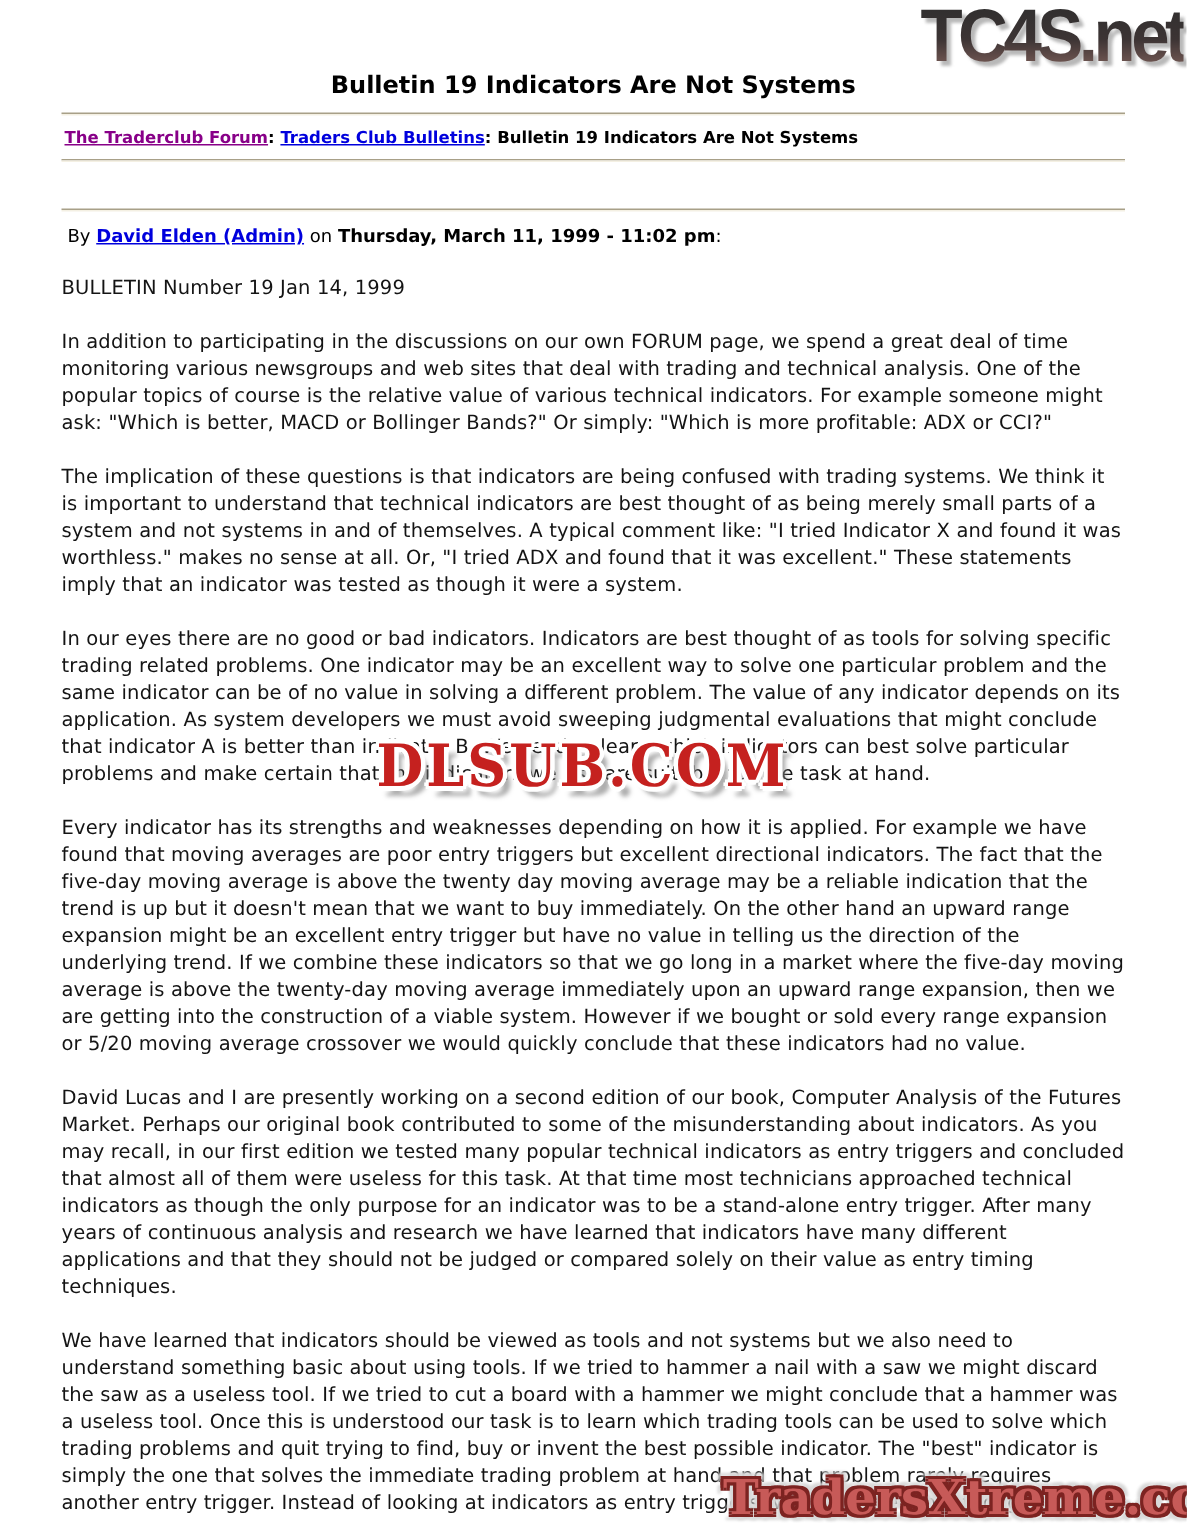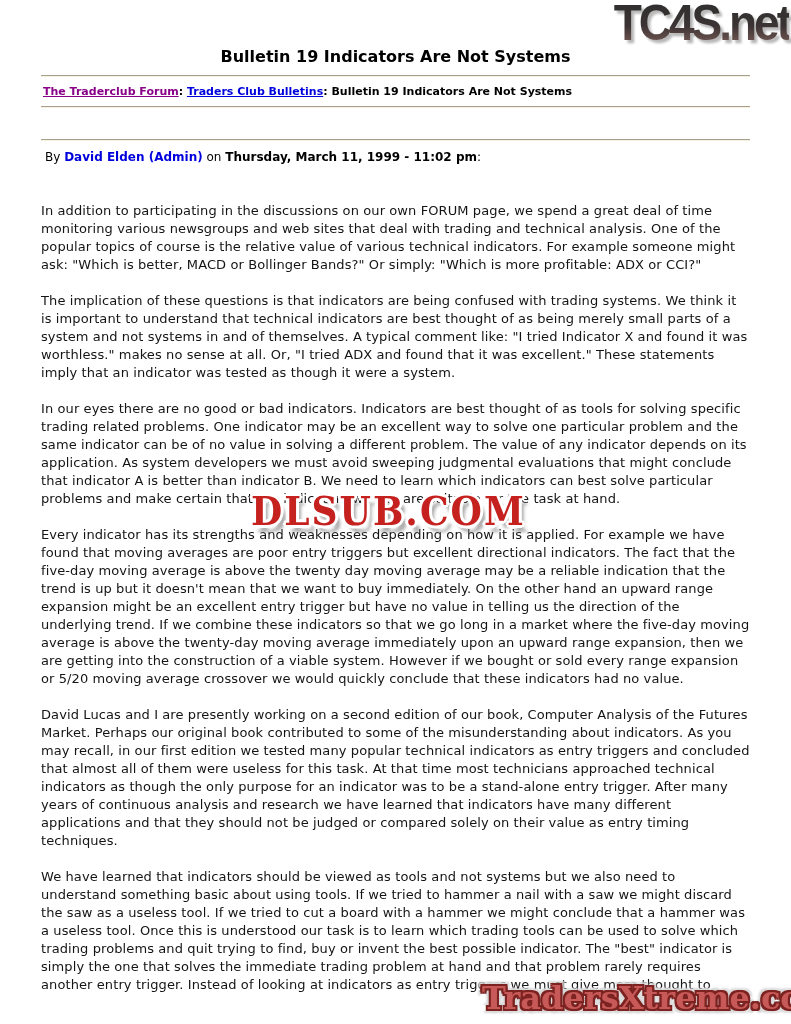--- a/index.html
+++ b/index.html
@@ -60,21 +60,21 @@
   .crumb-visited { color: #880088; }
   .crumb-link { color: #0000dd; }
   .crumb-sep, .crumb-current { color: #000; }
 
   .post-gap { height: 31px; }
 
   .byline {
     font-size: 12px;
     padding: 9px 0 0 4px;
   }
-  .byline a { color: #0000dd; font-weight: bold; cursor: pointer; }
+  .byline a { color: #0000dd; font-weight: bold; text-decoration: underline; cursor: pointer; }
   .byline .bold { font-weight: bold; }
 
   .post {
     font-size: 13px;
     line-height: 18px;
     color: #141414;
     padding-top: 20px;
     letter-spacing: 0.1px;
   }
   .post .hdr { margin: 0; }
@@ -139,20 +139,21 @@
 
     <div class="post-gap"></div>
 
     <hr class="rule">
 
     <div class="byline">
       <span>By </span><a>David Elden (Admin)</a><span> on </span><span class="bold">Thursday, March 11, 1999 - 11:02 pm</span><span>:</span>
     </div>
 
     <div class="post">
+      <div class="hdr">BULLETIN Number 19 Jan 14, 1999</div>
       <p>In addition to participating in the discussions on our own FORUM page, we spend a great deal of time monitoring various newsgroups and web sites that deal with trading and technical analysis. One of the popular topics of course is the relative value of various technical indicators. For example someone might ask: "Which is better, MACD or Bollinger Bands?" Or simply: "Which is more profitable: ADX or CCI?"</p>
       <p>The implication of these questions is that indicators are being confused with trading systems. We think it is important to understand that technical indicators are best thought of as being merely small parts of a system and not systems in and of themselves. A typical comment like: "I tried Indicator X and found it was worthless." makes no sense at all. Or, "I tried ADX and found that it was excellent." These statements imply that an indicator was tested as though it were a system.</p>
       <p>In our eyes there are no good or bad indicators. Indicators are best thought of as tools for solving specific trading related problems. One indicator may be an excellent way to solve one particular problem and the same indicator can be of no value in solving a different problem. The value of any indicator depends on its application. As system developers we must avoid sweeping judgmental evaluations that might conclude that indicator A is better than indicator B. We need to learn which indicators can best solve particular problems and make certain that the indicators we use are suitable for the task at hand.</p>
       <p>Every indicator has its strengths and weaknesses depending on how it is applied. For example we have found that moving averages are poor entry triggers but excellent directional indicators. The fact that the five-day moving average is above the twenty day moving average may be a reliable indication that the trend is up but it doesn't mean that we want to buy immediately. On the other hand an upward range expansion might be an excellent entry trigger but have no value in telling us the direction of the underlying trend. If we combine these indicators so that we go long in a market where the five-day moving average is above the twenty-day moving average immediately upon an upward range expansion, then we are getting into the construction of a viable system. However if we bought or sold every range expansion or 5/20 moving average crossover we would quickly conclude that these indicators had no value.</p>
       <p>David Lucas and I are presently working on a second edition of our book, Computer Analysis of the Futures Market. Perhaps our original book contributed to some of the misunderstanding about indicators. As you may recall, in our first edition we tested many popular technical indicators as entry triggers and concluded that almost all of them were useless for this task. At that time most technicians approached technical indicators as though the only purpose for an indicator was to be a stand-alone entry trigger. After many years of continuous analysis and research we have learned that indicators have many different applications and that they should not be judged or compared solely on their value as entry timing techniques.</p>
       <p>We have learned that indicators should be viewed as tools and not systems but we also need to understand something basic about using tools. If we tried to hammer a nail with a saw we might discard the saw as a useless tool. If we tried to cut a board with a hammer we might conclude that a hammer was a useless tool. Once this is understood our task is to learn which trading tools can be used to solve which trading problems and quit trying to find, buy or invent the best possible indicator. The "best" indicator is simply the one that solves the immediate trading problem at hand and that problem rarely requires another entry trigger. Instead of looking at indicators as entry triggers we must give more thought to</p>
     </div>
 
   </div>
 

